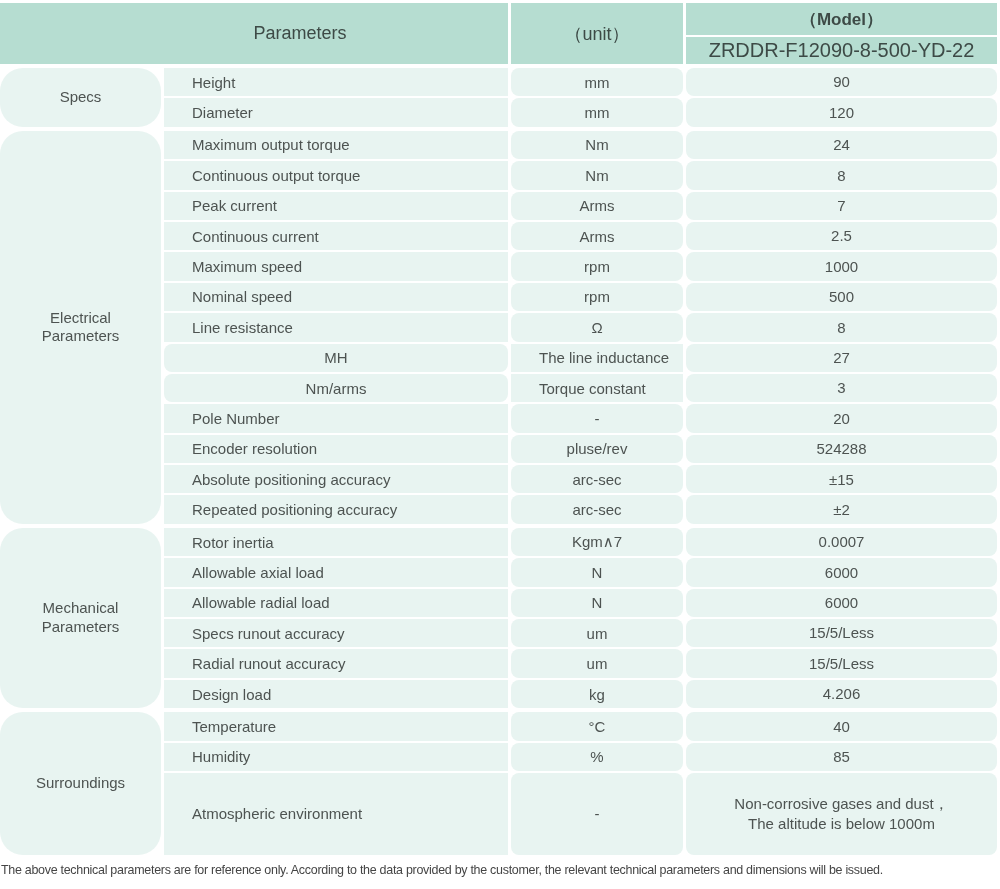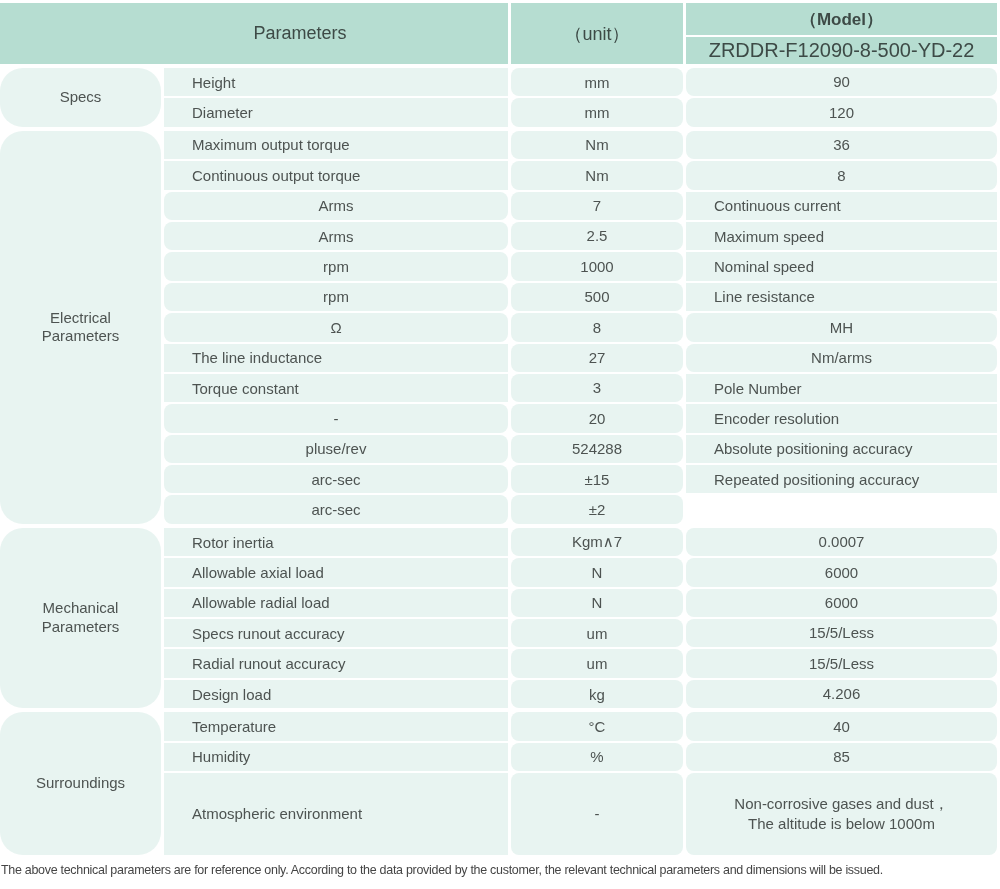--- a/index.html
+++ b/index.html
@@ -98,24 +98,25 @@
         <div class="cell value">90</div>
         <div class="cell param">Diameter</div>
         <div class="cell unit">mm</div>
         <div class="cell value">120</div>
       </div>
       <div class="section">
         <div class="cell cat" style="grid-row: 1 / span 13;">Electrical
 Parameters</div>
         <div class="cell param">Maximum output torque</div>
         <div class="cell unit">Nm</div>
-        <div class="cell value">36</div>
+        <div class="cell value">24</div>
         <div class="cell param">Continuous output torque</div>
         <div class="cell unit">Nm</div>
         <div class="cell value">8</div>
+        <div class="cell param">Peak current</div>
         <div class="cell unit">Arms</div>
         <div class="cell value">7</div>
         <div class="cell param">Continuous current</div>
         <div class="cell unit">Arms</div>
         <div class="cell value">2.5</div>
         <div class="cell param">Maximum speed</div>
         <div class="cell unit">rpm</div>
         <div class="cell value">1000</div>
         <div class="cell param">Nominal speed</div>
         <div class="cell unit">rpm</div>

